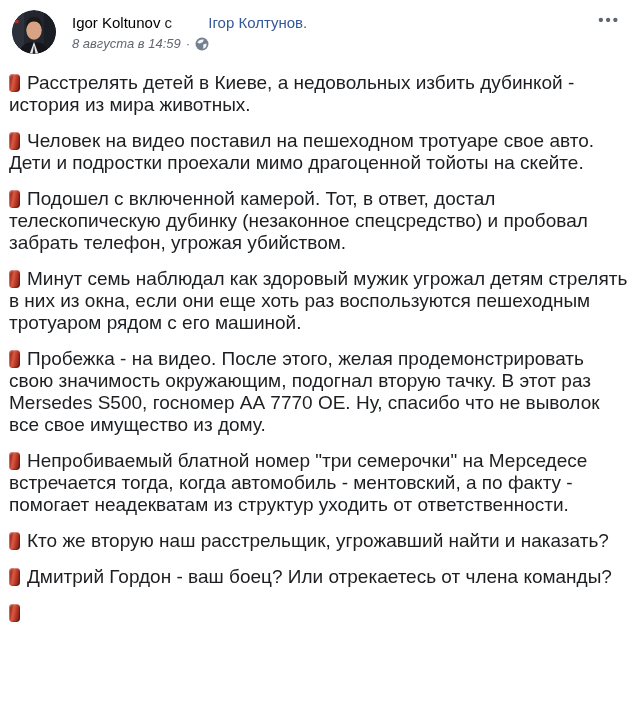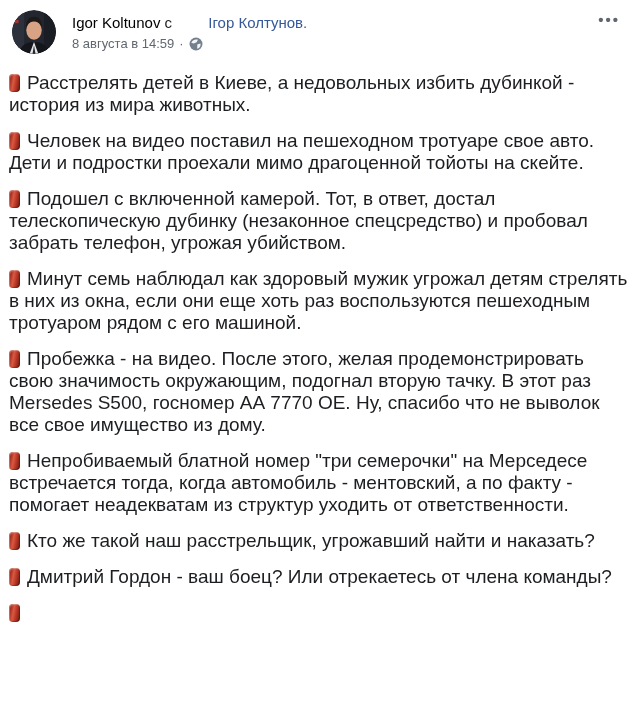--- a/index.html
+++ b/index.html
@@ -23,21 +23,21 @@
   }
   .header-text { margin-left: 60px; padding-top: 2px; }
   .name-line { font-size: 15px; line-height: 21px; }
   .author { color: #000000; font-weight: normal; text-decoration: none; cursor: pointer; }
   .connector { color: #1c1e21; }
   .tagged { color: #365899; text-decoration: none; cursor: pointer; margin-left: 32px; }
   .meta {
     font-size: 13px; color: #616770; line-height: 18px;
     display: flex; align-items: center; gap: 5px; margin-top: 2px;
   }
-  .meta a { color: #616770; text-decoration: none; cursor: pointer; }
+  .meta a { color: #616770; text-decoration: none; cursor: pointer; font-style: italic; }
   .sep { color: #616770; }
   .more-btn {
     position: absolute; right: 14px; top: 8px;
     color: #606770; font-size: 15px; font-weight: bold;
     letter-spacing: 2px; cursor: pointer; line-height: 20px;
     padding: 2px 4px; border-radius: 3px; user-select: none;
   }
 
   
   .body { padding: 6px 8px 0 9px; font-size: 19px; line-height: 22px; }
@@ -104,18 +104,18 @@
     <div class="more-btn">•••</div>
   </div>
 
   <div class="body">
     <p class="para"><span class="excl"></span><span>Расстрелять детей в Киеве, а недовольных избить дубинкой - история из мира животных.</span></p>
     <p class="para"><span class="excl"></span><span>Человек на видео поставил на пешеходном тротуаре свое авто. Дети и подростки проехали мимо драгоценной тойоты на скейте.</span></p>
     <p class="para"><span class="excl"></span><span>Подошел с включенной камерой. Тот, в ответ, достал телескопическую дубинку (незаконное спецсредство) и пробовал забрать телефон, угрожая убийством.</span></p>
     <p class="para"><span class="excl"></span><span>Минут семь наблюдал как здоровый мужик угрожал детям стрелять в них из окна, если они еще хоть раз воспользуются пешеходным тротуаром рядом с его машиной.</span></p>
     <p class="para"><span class="excl"></span><span>Пробежка - на видео. После этого, желая продемонстрировать свою значимость окружающим, подогнал вторую тачку. В этот раз Mersedes S500, госномер АА 7770 ОЕ. Ну, спасибо что не выволок все свое имущество из дому.</span></p>
     <p class="para"><span class="excl"></span><span>Непробиваемый блатной номер "три семерочки" на Мерседесе встречается тогда, когда автомобиль - ментовский, а по факту - помогает неадекватам из структур уходить от ответственности.</span></p>
-    <p class="para"><span class="excl"></span><span>Кто же такой наш расстрельщик, угрожавший найти и наказать?</span></p>
+    <p class="para"><span class="excl"></span><span>Кто же вторую наш расстрельщик, угрожавший найти и наказать?</span></p>
     <p class="para"><span class="excl"></span><span>Дмитрий Гордон - ваш боец? Или отрекаетесь от члена команды?</span></p>
     <p class="para"><span class="excl"></span></p>
   </div>
 
 </div>
 
 </body></html>

